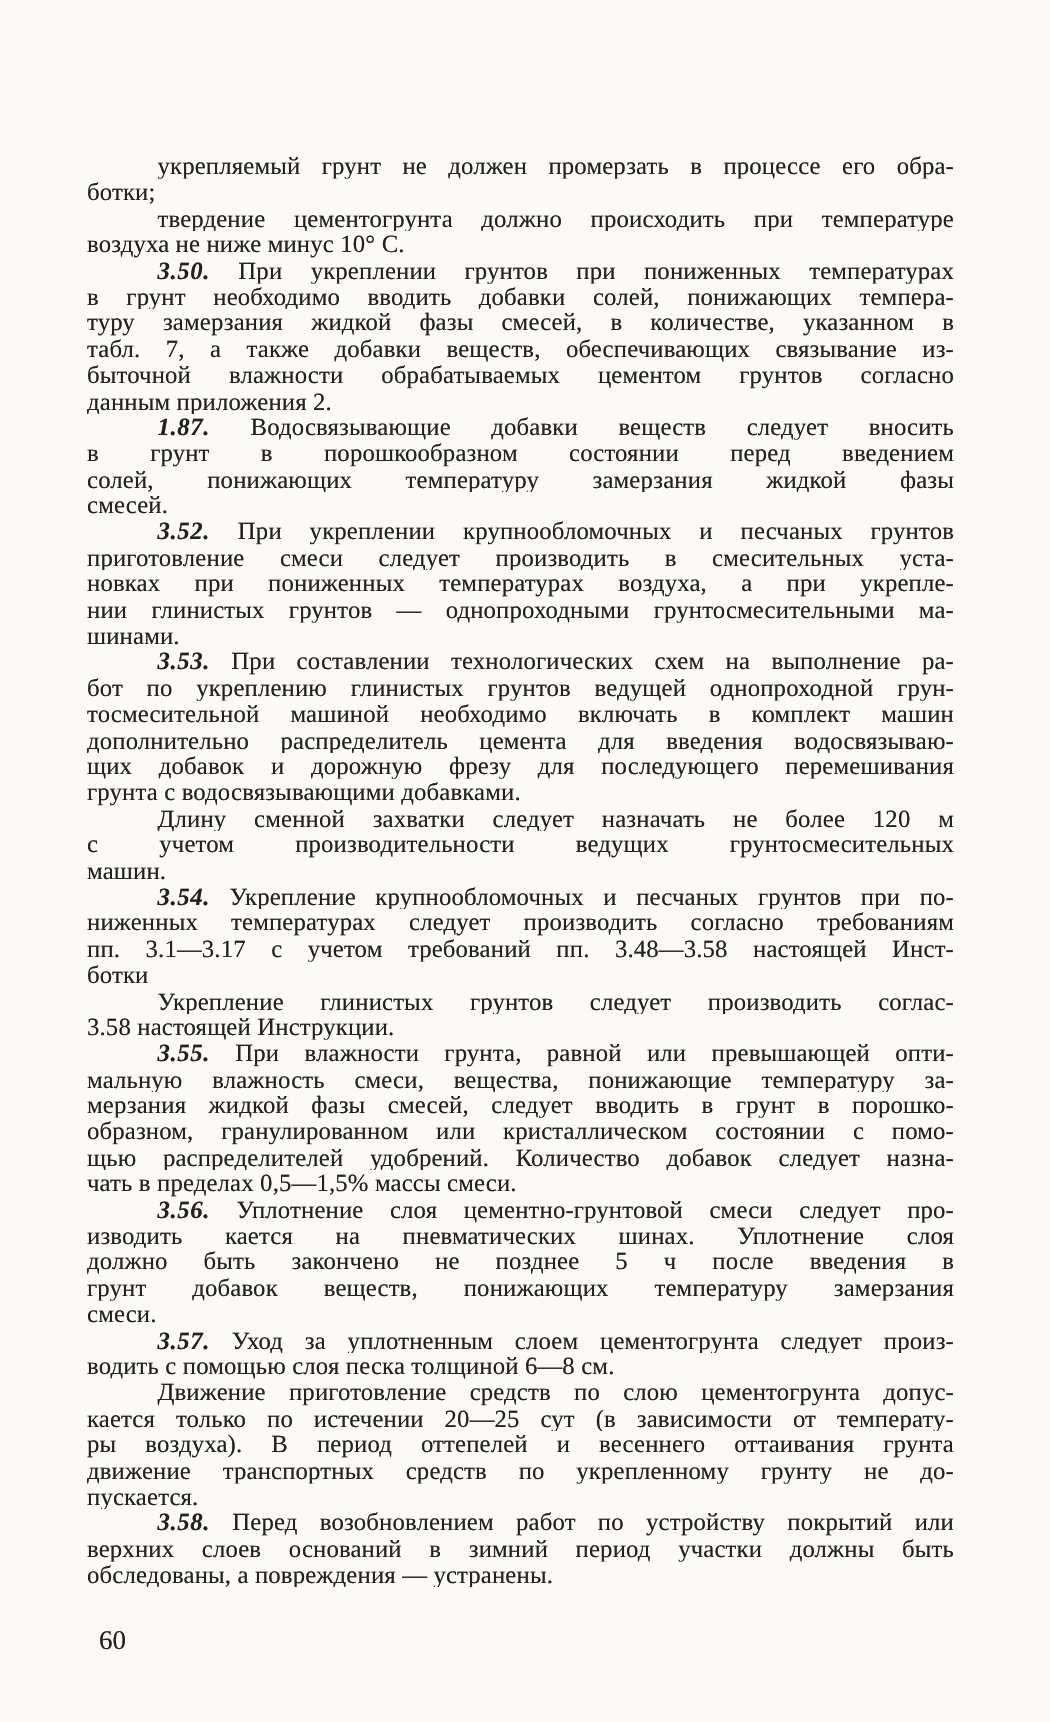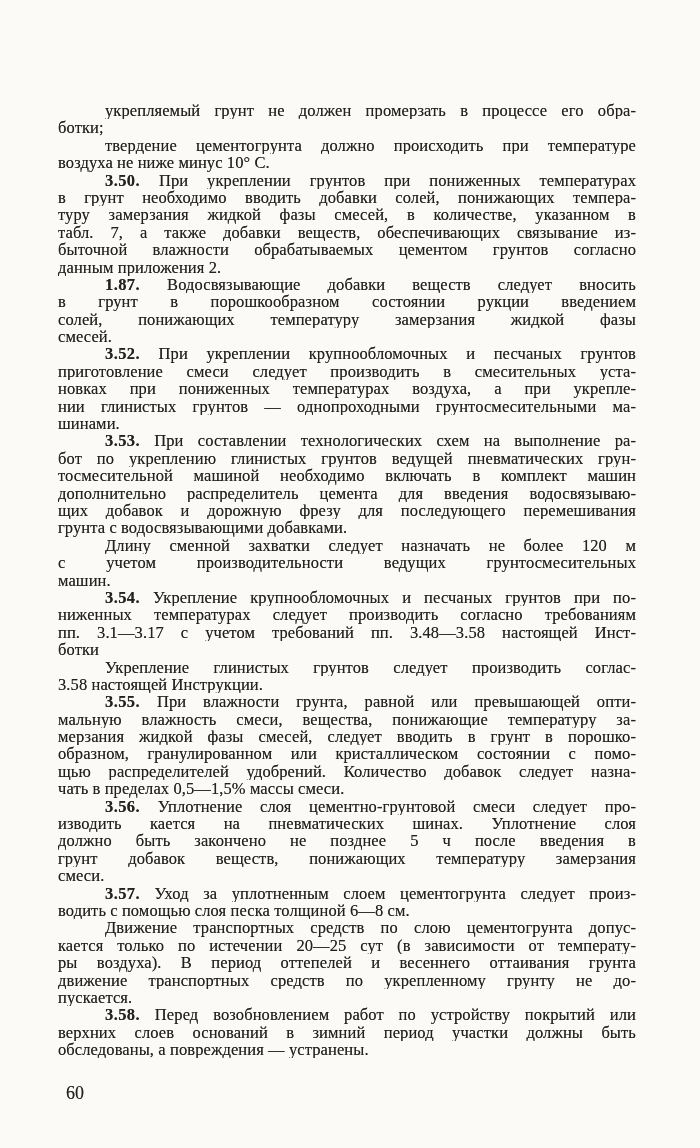--- a/index.html
+++ b/index.html
@@ -39,20 +39,21 @@
   }
   .line.first {
     text-indent: 47px;
   }
   .line.last {
     text-align-last: left;
   }
   .num {
     font-weight: 700;
     letter-spacing: 0.4px;
+    font-style: italic;
   }
   .page-number {
     position: absolute;
     left: 66px;
     top: 1085px;
     font-size: 18px;
     line-height: 17px;
     text-shadow: 0 0 0.35px rgba(20,18,15,0.55);
   }
 </style>
@@ -65,30 +66,30 @@
       <div class="line last">ботки;</div>
       <div class="line first">твердение цементогрунта должно происходить при температуре</div>
       <div class="line last">воздуха не ниже минус 10° С.</div>
       <div class="line first"><b class="num">3.50.</b> При укреплении грунтов при пониженных температурах</div>
       <div class="line">в грунт необходимо вводить добавки солей, понижающих темпера-</div>
       <div class="line">туру замерзания жидкой фазы смесей, в количестве, указанном в</div>
       <div class="line">табл. 7, а также добавки веществ, обеспечивающих связывание из-</div>
       <div class="line">быточной влажности обрабатываемых цементом грунтов согласно</div>
       <div class="line last">данным приложения 2.</div>
       <div class="line first"><b class="num">1.87.</b> Водосвязывающие добавки веществ следует вносить</div>
-      <div class="line">в грунт в порошкообразном состоянии рукции введением</div>
+      <div class="line">в грунт в порошкообразном состоянии перед введением</div>
       <div class="line">солей, понижающих температуру замерзания жидкой фазы</div>
       <div class="line last">смесей.</div>
       <div class="line first"><b class="num">3.52.</b> При укреплении крупнообломочных и песчаных грунтов</div>
       <div class="line">приготовление смеси следует производить в смесительных уста-</div>
       <div class="line">новках при пониженных температурах воздуха, а при укрепле-</div>
       <div class="line">нии глинистых грунтов — однопроходными грунтосмесительными ма-</div>
       <div class="line last">шинами.</div>
       <div class="line first"><b class="num">3.53.</b> При составлении технологических схем на выполнение ра-</div>
-      <div class="line">бот по укреплению глинистых грунтов ведущей пневматических грун-</div>
+      <div class="line">бот по укреплению глинистых грунтов ведущей однопроходной грун-</div>
       <div class="line">тосмесительной машиной необходимо включать в комплект машин</div>
       <div class="line">дополнительно распределитель цемента для введения водосвязываю-</div>
       <div class="line">щих добавок и дорожную фрезу для последующего перемешивания</div>
       <div class="line last">грунта с водосвязывающими добавками.</div>
       <div class="line first">Длину сменной захватки следует назначать не более 120 м</div>
       <div class="line">с учетом производительности ведущих грунтосмесительных</div>
       <div class="line last">машин.</div>
       <div class="line first"><b class="num">3.54.</b> Укрепление крупнообломочных и песчаных грунтов при по-</div>
       <div class="line">ниженных температурах следует производить согласно требованиям</div>
       <div class="line">пп. 3.1—3.17 с учетом требований пп. 3.48—3.58 настоящей Инст-</div>
@@ -101,21 +102,21 @@
       <div class="line">образном, гранулированном или кристаллическом состоянии с помо-</div>
       <div class="line">щью распределителей удобрений. Количество добавок следует назна-</div>
       <div class="line last">чать в пределах 0,5—1,5% массы смеси.</div>
       <div class="line first"><b class="num">3.56.</b> Уплотнение слоя цементно-грунтовой смеси следует про-</div>
       <div class="line">изводить кается на пневматических шинах. Уплотнение слоя</div>
       <div class="line">должно быть закончено не позднее 5 ч после введения в</div>
       <div class="line">грунт добавок веществ, понижающих температуру замерзания</div>
       <div class="line last">смеси.</div>
       <div class="line first"><b class="num">3.57.</b> Уход за уплотненным слоем цементогрунта следует произ-</div>
       <div class="line last">водить с помощью слоя песка толщиной 6—8 см.</div>
-      <div class="line first">Движение транспортных средств по слою цементогрунта допус-</div>
+      <div class="line first">Движение приготовление средств по слою цементогрунта допус-</div>
       <div class="line">кается только по истечении 20—25 сут (в зависимости от температу-</div>
       <div class="line">ры воздуха). В период оттепелей и весеннего оттаивания грунта</div>
       <div class="line">движение транспортных средств по укрепленному грунту не до-</div>
       <div class="line last">пускается.</div>
       <div class="line first"><b class="num">3.58.</b> Перед возобновлением работ по устройству покрытий или</div>
       <div class="line">верхних слоев оснований в зимний период участки должны быть</div>
       <div class="line last">обследованы, а повреждения — устранены.</div>
     </div>
   <div class="page-number">60</div>
 </div>

